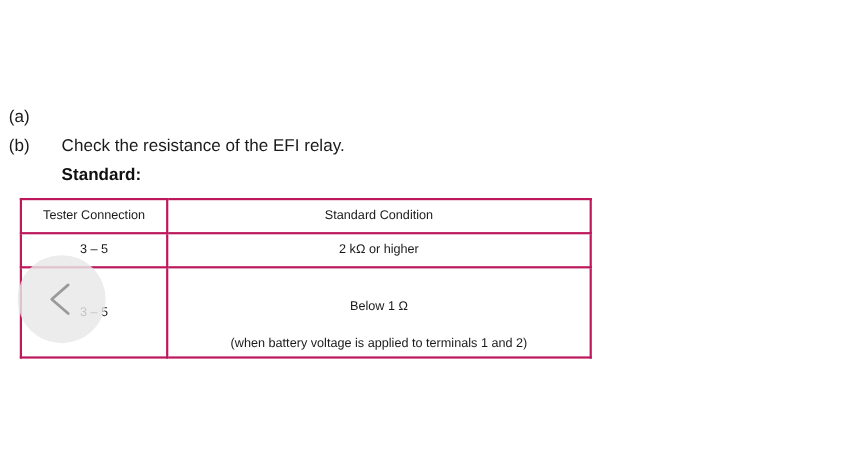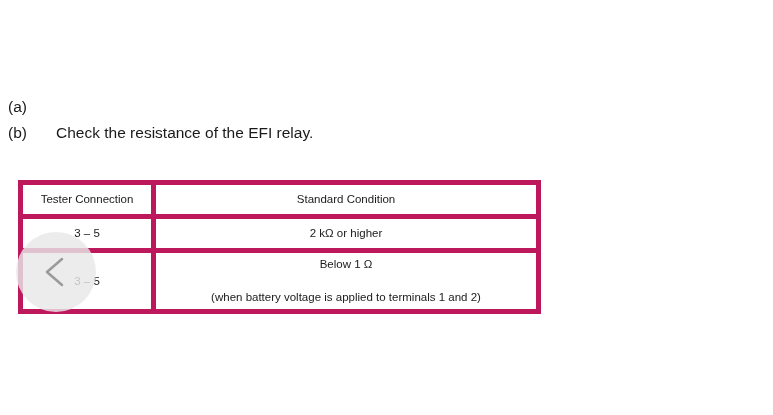--- a/index.html
+++ b/index.html
@@ -64,21 +64,21 @@
     position: absolute;
     left: 18px;
     top: 180px;
     width: 518px;
     border-collapse: collapse;
     table-layout: fixed;
   }
 
   .spec-table td,
   .spec-table th {
-    border: 5px solid #be185d;
+    border: 2px solid #be185d;
     text-align: center;
     vertical-align: middle;
     font-size: 11.5px;
     line-height: 15px;
     color: #1a1a1a;
     font-weight: normal;
     padding: 4px 3px;
   }
 
   .col-conn {
@@ -96,20 +96,21 @@
   .row-1 td {
     height: 21px;
   }
 
   .row-2 td {
     height: 41px;
   }
 
   .cond-multiline {
     display: block;
+    margin-top: 24px;
   }
 
   .cond-sub {
     display: block;
     margin-top: 18px;
   }
 
   .faded-cell {
     color: #b9b9b9;
   }
@@ -141,20 +142,21 @@
 
     <div class="step-row">
       <span class="step-marker">(a)</span>
     </div>
 
     <div class="step-row">
       <span class="step-marker">(b)</span>
       <span class="step-text">Check the resistance of the EFI relay.</span>
     </div>
 
+    <div class="standard-label">Standard:</div>
   </div>
 
   <table class="spec-table">
     <colgroup>
       <col class="col-conn">
       <col class="col-cond">
     </colgroup>
     <tbody>
       <tr class="row-head">
         <td>Tester Connection</td>

